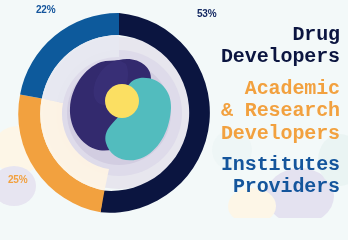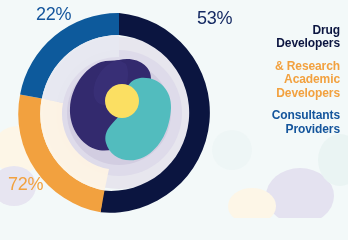--- a/index.html
+++ b/index.html
@@ -29,31 +29,32 @@
   }
   .legend {
     position: absolute;
     right: 8px;
     top: 24px;
     width: 124px;
     text-align: right;
     line-height: 1.12;
   }
   .legend-item {
-    font-size: 12px;
+    font-size: 20px;
     font-weight: bold;
     letter-spacing: -0.1px;
     margin-bottom: 9px;
+    font-family: Liberation Mono, monospace;
   }
   .legend-item:last-child { margin-bottom: 0; }
   .legend-line { display: block; white-space: nowrap; }
   .pct {
     position: absolute;
-    font-size: 18px;
-    font-weight: normal;
+    font-size: 10px;
+    font-weight: bold;
     letter-spacing: -0.2px;
   }
   #pct-0 { left: 197px; top: 8px; }
   #pct-1 { left: 36px;  top: 4px;  }
   #pct-2 { left: 8px;   top: 174px;}
 </style>
 </head>
 <body>
 
 <div id="root">
@@ -100,35 +101,35 @@
              A 100 100 0 0 1 119 13
              L 119 35
              A 78 78 0 0 0 41.9 98.5 Z" fill="#0d5a9c"></path>
 
     <path d="M 41.7 98.6 A 78 78 0 0 0 104.5 190.5 L 109 169 A 56 56 0 0 1 63 103 Z" fill="#fdf3e4" opacity="0.95"></path>
     <path d="M 119 35 A 78 78 0 0 0 41.9 98.5 L 63 103 A 56 56 0 0 1 119 57 Z" fill="#e7e8f1" opacity="0.9"></path>
   </svg>
 
   <div class="pct" id="pct-0" style="color:#152a63">53%</div>
   <div class="pct" id="pct-1" style="color:#14559c">22%</div>
-  <div class="pct" id="pct-2" style="color:#f2a13f">72%</div>
+  <div class="pct" id="pct-2" style="color:#f2a13f">25%</div>
 
   <div class="legend">
 
     <div class="legend-item" style="color:#0b1540">
       <span class="legend-line">Drug</span>
       <span class="legend-line">Developers</span>
     </div>
 
     <div class="legend-item" style="color:#f2a13f">
+      <span class="legend-line">Academic</span>
       <span class="legend-line">&amp; Research</span>
-      <span class="legend-line">Academic</span>
       <span class="legend-line">Developers</span>
     </div>
 
     <div class="legend-item" style="color:#14559c">
-      <span class="legend-line">Consultants</span>
+      <span class="legend-line">Institutes</span>
       <span class="legend-line">Providers</span>
     </div>
 
   </div>
 
 </div>
 
 </body></html>

